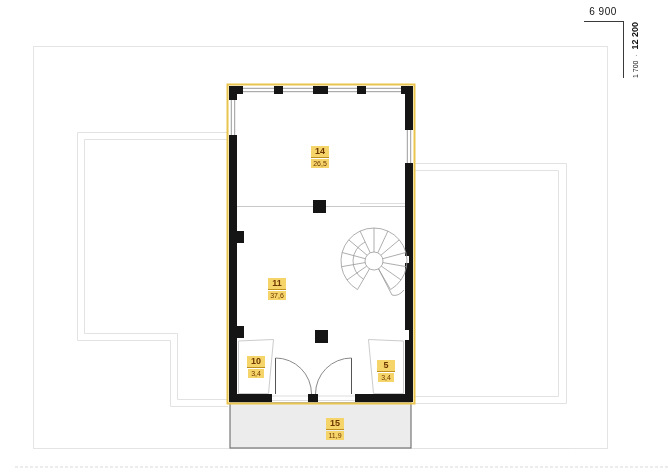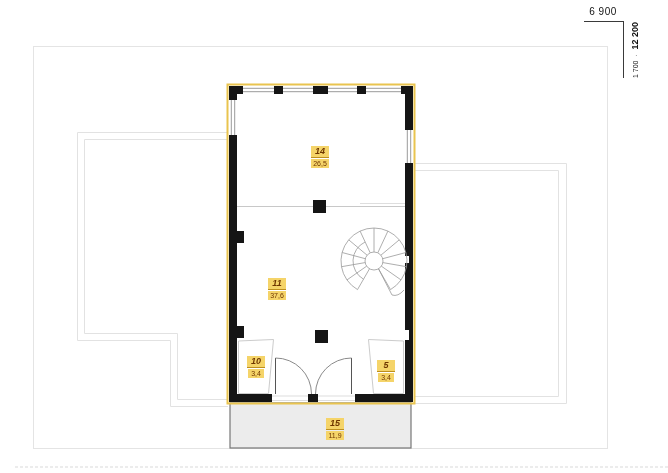--- a/index.html
+++ b/index.html
@@ -8,21 +8,21 @@
     overflow:hidden;font-family:"Liberation Sans",sans-serif;
   }
   #plan-svg{position:absolute;left:0;top:0;}
   .room-label{
     position:absolute;display:flex;flex-direction:column;align-items:center;
     z-index:5;
   }
   .room-number{
     background:#f5d469;color:#6e3600;font-weight:bold;font-size:9px;
     line-height:11px;padding:0 3px;border-bottom:1px solid #bd8f1f;
-    min-width:12px;text-align:center;font-style:italic;
+    min-width:12px;text-align:center;
   }
   .room-area{
     background:#f5d469;color:#6e3600;font-size:7px;line-height:9px;
     padding:0 2px;margin-top:1px;min-width:12px;text-align:center;
   }
   .dim-width{
     position:absolute;left:578px;top:6px;width:50px;text-align:center;
     font-size:10px;color:#111;letter-spacing:0.5px;
   }
   .dim-height{

